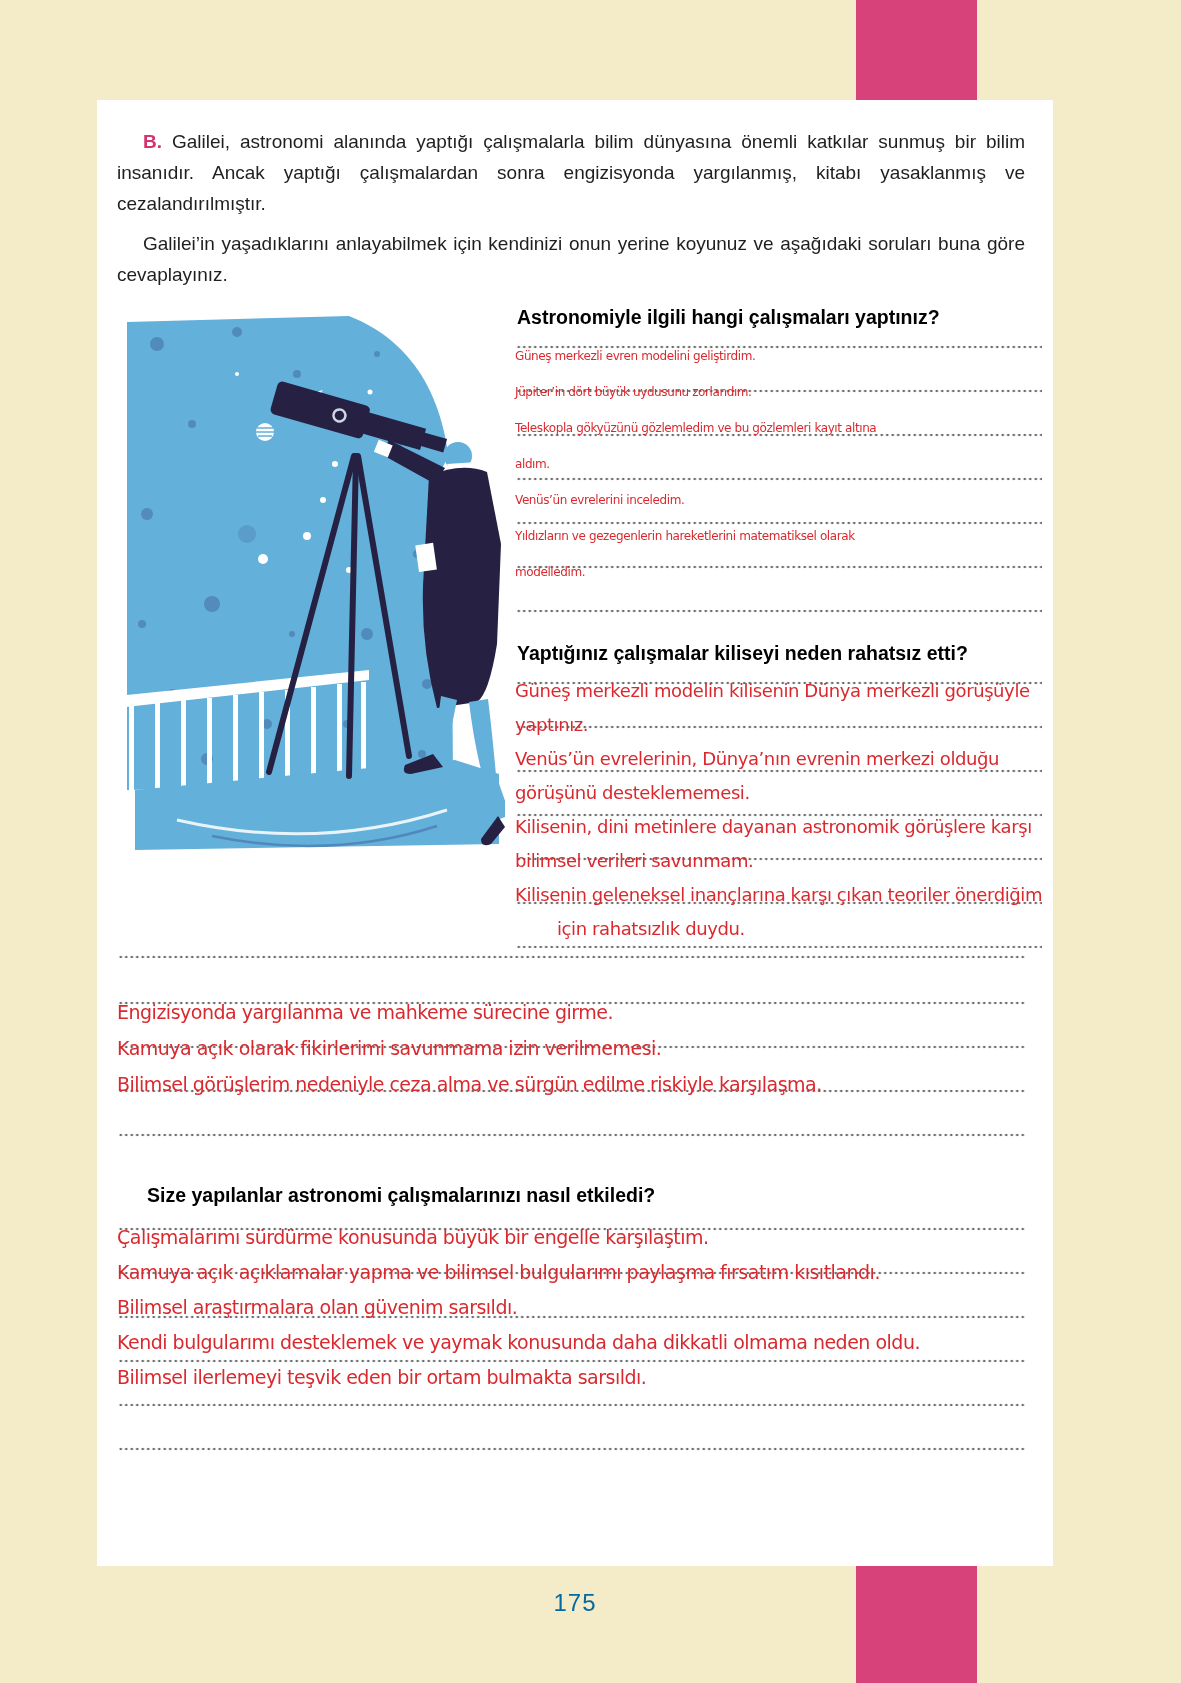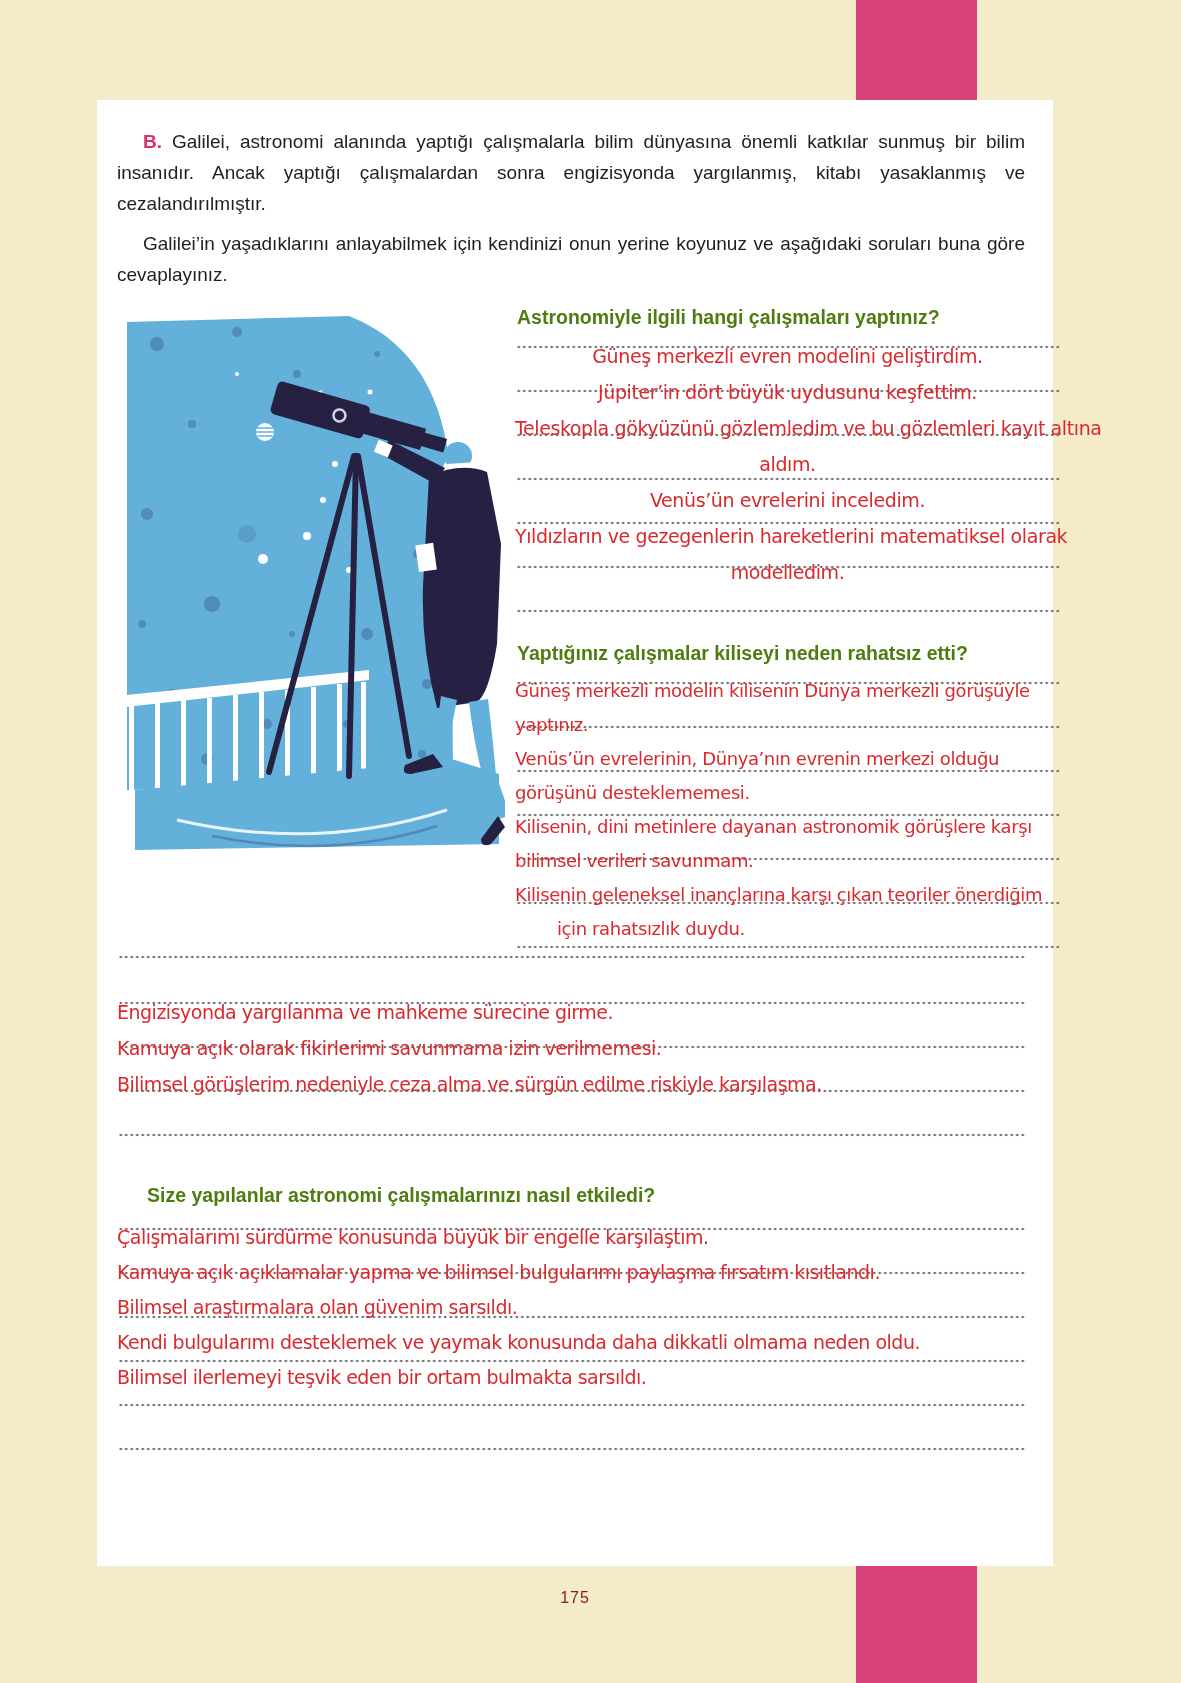--- a/index.html
+++ b/index.html
@@ -19,43 +19,43 @@
   .intro{
     font-size:19px;line-height:31px;color:#1f1f1f;
     text-align:justify;text-indent:26px;margin:0;width:908px;
   }
   .intro.second{margin-top:9px;}
   .marker{color:#d5326e;font-weight:bold;}
   .columns{display:flex;margin-top:14px;}
   .illu-wrap{flex:none;width:390px;}
   .rightcol{margin-left:8px;width:545px;}
   h3.q{
-    font-size:19.5px;line-height:26px;color:#4d7c0f;margin:0 0 8px 2px;
+    font-size:19.5px;line-height:26px;color:#000000;margin:0 0 8px 2px;
     font-weight:bold;
   }
   h3.q.indent{margin-left:30px;margin-top:10px;margin-bottom:12px;}
   .ans-block{
     position:relative;color:#d9292e;
     font-family:"DejaVu Sans",sans-serif;letter-spacing:-0.4px;
   }
   .dots{
     background-image:radial-gradient(circle,#6e6e6e 1.15px,rgba(0,0,0,0) 1.6px);
     background-size:5.5px 44px;background-position:1px 31px;background-repeat:repeat;
   }
   .ans{white-space:nowrap;}
-  .q1-block{font-size:19px;line-height:36px;padding-bottom:50px;text-align:center;}
+  .q1-block{font-size:12px;line-height:36px;padding-bottom:50px;}
   .q2-block{font-size:18px;line-height:34px;padding-bottom:2px;}
   .q2-block .wrap-indent{padding-left:42px;}
   .blankrow{height:46px;margin:0;}
   .full-block{font-size:19px;line-height:36px;letter-spacing:-0.5px;}
   .q3-block{padding-bottom:70px;}
   .q4-block{line-height:35px;padding-bottom:76px;}
   .pagenum{
     position:absolute;left:97px;top:1589px;width:956px;text-align:center;
-    font-size:16px;color:#7f1d1d;letter-spacing:1px;
+    font-size:24px;color:#0369a1;letter-spacing:1px;
   }
 </style>
 </head>
 <body>
 
 <div class="accent-bar bar-top"></div>
 <div class="accent-bar bar-bottom"></div>
 
 <div class="sheet">
 
@@ -164,21 +164,21 @@
           <path d="M316,450 l-28,11 q-4,9 6,9 l32,-7 z" fill="#262042"></path>
           <path d="M381,512 l-17,23 q0,9 10,5 l14,-17 z" fill="#262042"></path>
         </g>
       </svg>
     </div>
 
     <div class="rightcol">
       <h3 class="q">Astronomiyle ilgili hangi çalışmaları yaptınız?</h3>
       <div class="ans-block dots q1-block">
         <div class="ans">Güneş merkezli evren modelini geliştirdim.</div>
-        <div class="ans">Jüpiter’in dört büyük uydusunu keşfettim.</div>
+        <div class="ans">Jüpiter’in dört büyük uydusunu zorlandım.</div>
         <div class="ans">Teleskopla gökyüzünü gözlemledim ve bu gözlemleri kayıt altına</div>
         <div class="ans">aldım.</div>
         <div class="ans">Venüs’ün evrelerini inceledim.</div>
         <div class="ans">Yıldızların ve gezegenlerin hareketlerini matematiksel olarak</div>
         <div class="ans">modelledim.</div>
       </div>
 
       <h3 class="q">Yaptığınız çalışmalar kiliseyi neden rahatsız etti?</h3>
       <div class="ans-block dots q2-block">
         <div class="ans">Güneş merkezli modelin kilisenin Dünya merkezli görüşüyle</div>

